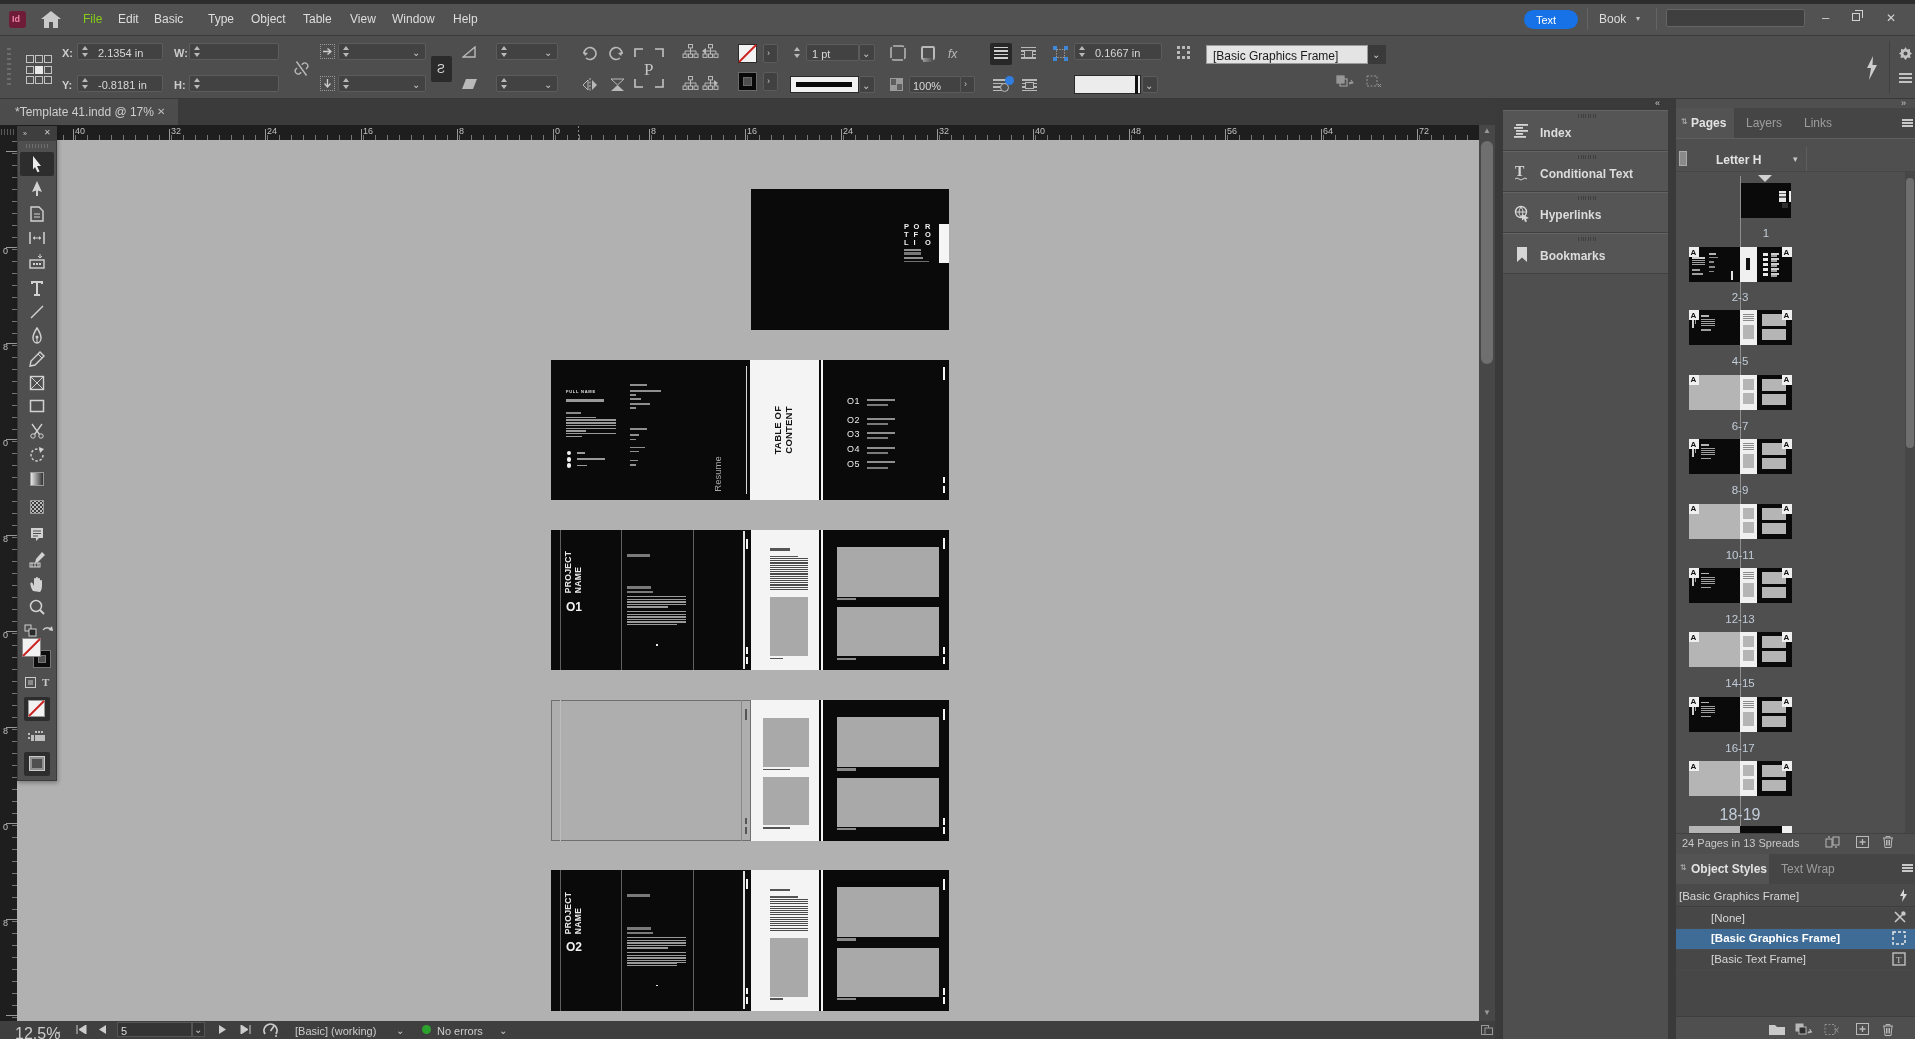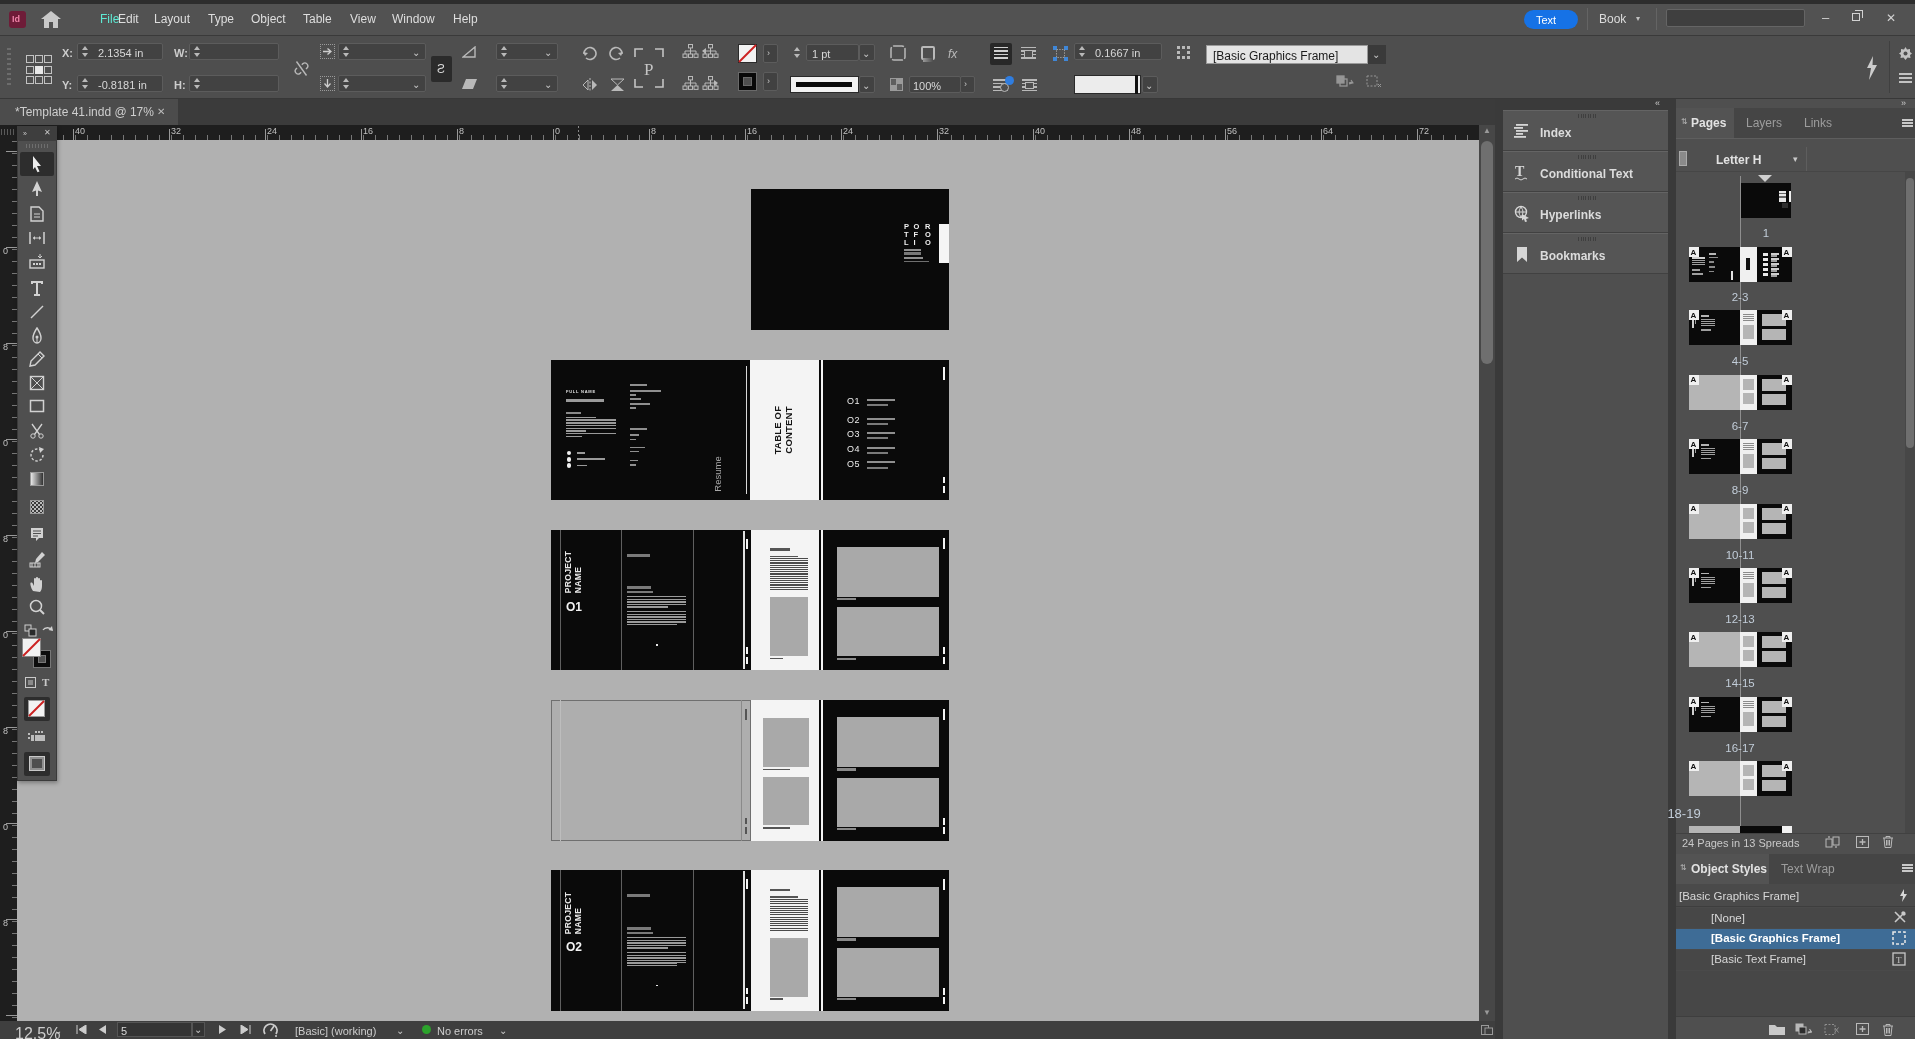--- a/index.html
+++ b/index.html
@@ -19,23 +19,23 @@
 <body>
 <div id="root">
 
 <div class="a" style="left:0;top:0;width:1915px;height:4px;background:#2d2d2d"></div>
 <div class="a" style="left:0;top:4px;width:1915px;height:31px;background:#525252"></div>
 <div class="a" style="left:9px;top:11px;width:17px;height:17px;background:#6e1c38;border-radius:3px"></div>
 <div class="tx" style="left:12px;top:15px;font-size:9px;font-weight:bold;color:#ef82a8">Id</div>
 <svg style="left:41px;top:11px" width="20" height="17" viewBox="0 0 20 17">
       <path d="M10 0 L20 8 L17 8 L17 17 L12 17 L12 11 L8 11 L8 17 L3 17 L3 8 L0 8 Z" fill="#c9c9c9"></path>
     </svg>
-<div class="tx" style="left:100px;top:13px;font-size:12px;color:#5eead4">File</div>
+<div class="tx" style="left:83px;top:13px;font-size:12px;color:#84cc16">File</div>
 <div class="tx" style="left:118px;top:13px;font-size:12px;color:#dedede">Edit</div>
-<div class="tx" style="left:154px;top:13px;font-size:12px;color:#dedede">Layout</div>
+<div class="tx" style="left:154px;top:13px;font-size:12px;color:#dedede">Basic</div>
 <div class="tx" style="left:208px;top:13px;font-size:12px;color:#dedede">Type</div>
 <div class="tx" style="left:251px;top:13px;font-size:12px;color:#dedede">Object</div>
 <div class="tx" style="left:303px;top:13px;font-size:12px;color:#dedede">Table</div>
 <div class="tx" style="left:350px;top:13px;font-size:12px;color:#dedede">View</div>
 <div class="tx" style="left:392px;top:13px;font-size:12px;color:#dedede">Window</div>
 <div class="tx" style="left:453px;top:13px;font-size:12px;color:#dedede">Help</div>
 
 <div class="a" style="left:1524px;top:10px;width:54px;height:19px;background:#1672e6;border-radius:10px"></div>
 <div class="tx" style="left:1536px;top:15px;font-size:11px;color:#fff">Text</div>
 <div class="a" style="left:1587px;top:8px;width:1px;height:22px;background:#646464"></div>
@@ -845,21 +845,21 @@
 <div class="a" style="left:1781.5px;top:825.5px;width:10px;height:9px;background:#f0f0f0"></div>
 <div class="tx" style="left:1766px;top:227.5px;transform:translateX(-50%);font-size:11.5px;color:#c2cdd9">1</div>
 <div class="tx" style="left:1740px;top:291.9px;transform:translateX(-50%);font-size:11.5px;color:#c2cdd9">2-3</div>
 <div class="tx" style="left:1740px;top:356.3px;transform:translateX(-50%);font-size:11.5px;color:#c2cdd9">4-5</div>
 <div class="tx" style="left:1740px;top:420.70000000000005px;transform:translateX(-50%);font-size:11.5px;color:#c2cdd9">6-7</div>
 <div class="tx" style="left:1740px;top:485.1px;transform:translateX(-50%);font-size:11.5px;color:#c2cdd9">8-9</div>
 <div class="tx" style="left:1740px;top:549.5px;transform:translateX(-50%);font-size:11.5px;color:#c2cdd9">10-11</div>
 <div class="tx" style="left:1740px;top:613.9000000000001px;transform:translateX(-50%);font-size:11.5px;color:#c2cdd9">12-13</div>
 <div class="tx" style="left:1740px;top:678.3000000000001px;transform:translateX(-50%);font-size:11.5px;color:#c2cdd9">14-15</div>
 <div class="tx" style="left:1740px;top:742.7px;transform:translateX(-50%);font-size:11.5px;color:#c2cdd9">16-17</div>
-<div class="tx" style="left:1684px;top:807.1px;transform:translateX(-50%);font-size:13px;color:#c2cdd9">18-19</div>
+<div class="tx" style="left:1740px;top:807.1px;transform:translateX(-50%);font-size:16px;color:#c2cdd9">18-19</div>
 
 <div class="a" style="left:1676px;top:833px;width:239px;height:20px;background:#4f4f4f;border-top:1px solid #414141"></div>
 <div class="tx" style="left:1682px;top:838px;font-size:11px;color:#c9c9c9">24 Pages in 13 Spreads</div>
 <svg style="left:1825px;top:836px" width="15" height="12" viewBox="0 0 15 12">
       <g stroke="#b9b9b9" fill="none">
         <rect x="1" y="3" width="6" height="8"></rect>
         <rect x="8" y="1" width="6" height="8"></rect>
         <path d="M4 0 L4 2 M11 10 L11 12" stroke-width="1.2"></path>
       </g>
     </svg>

